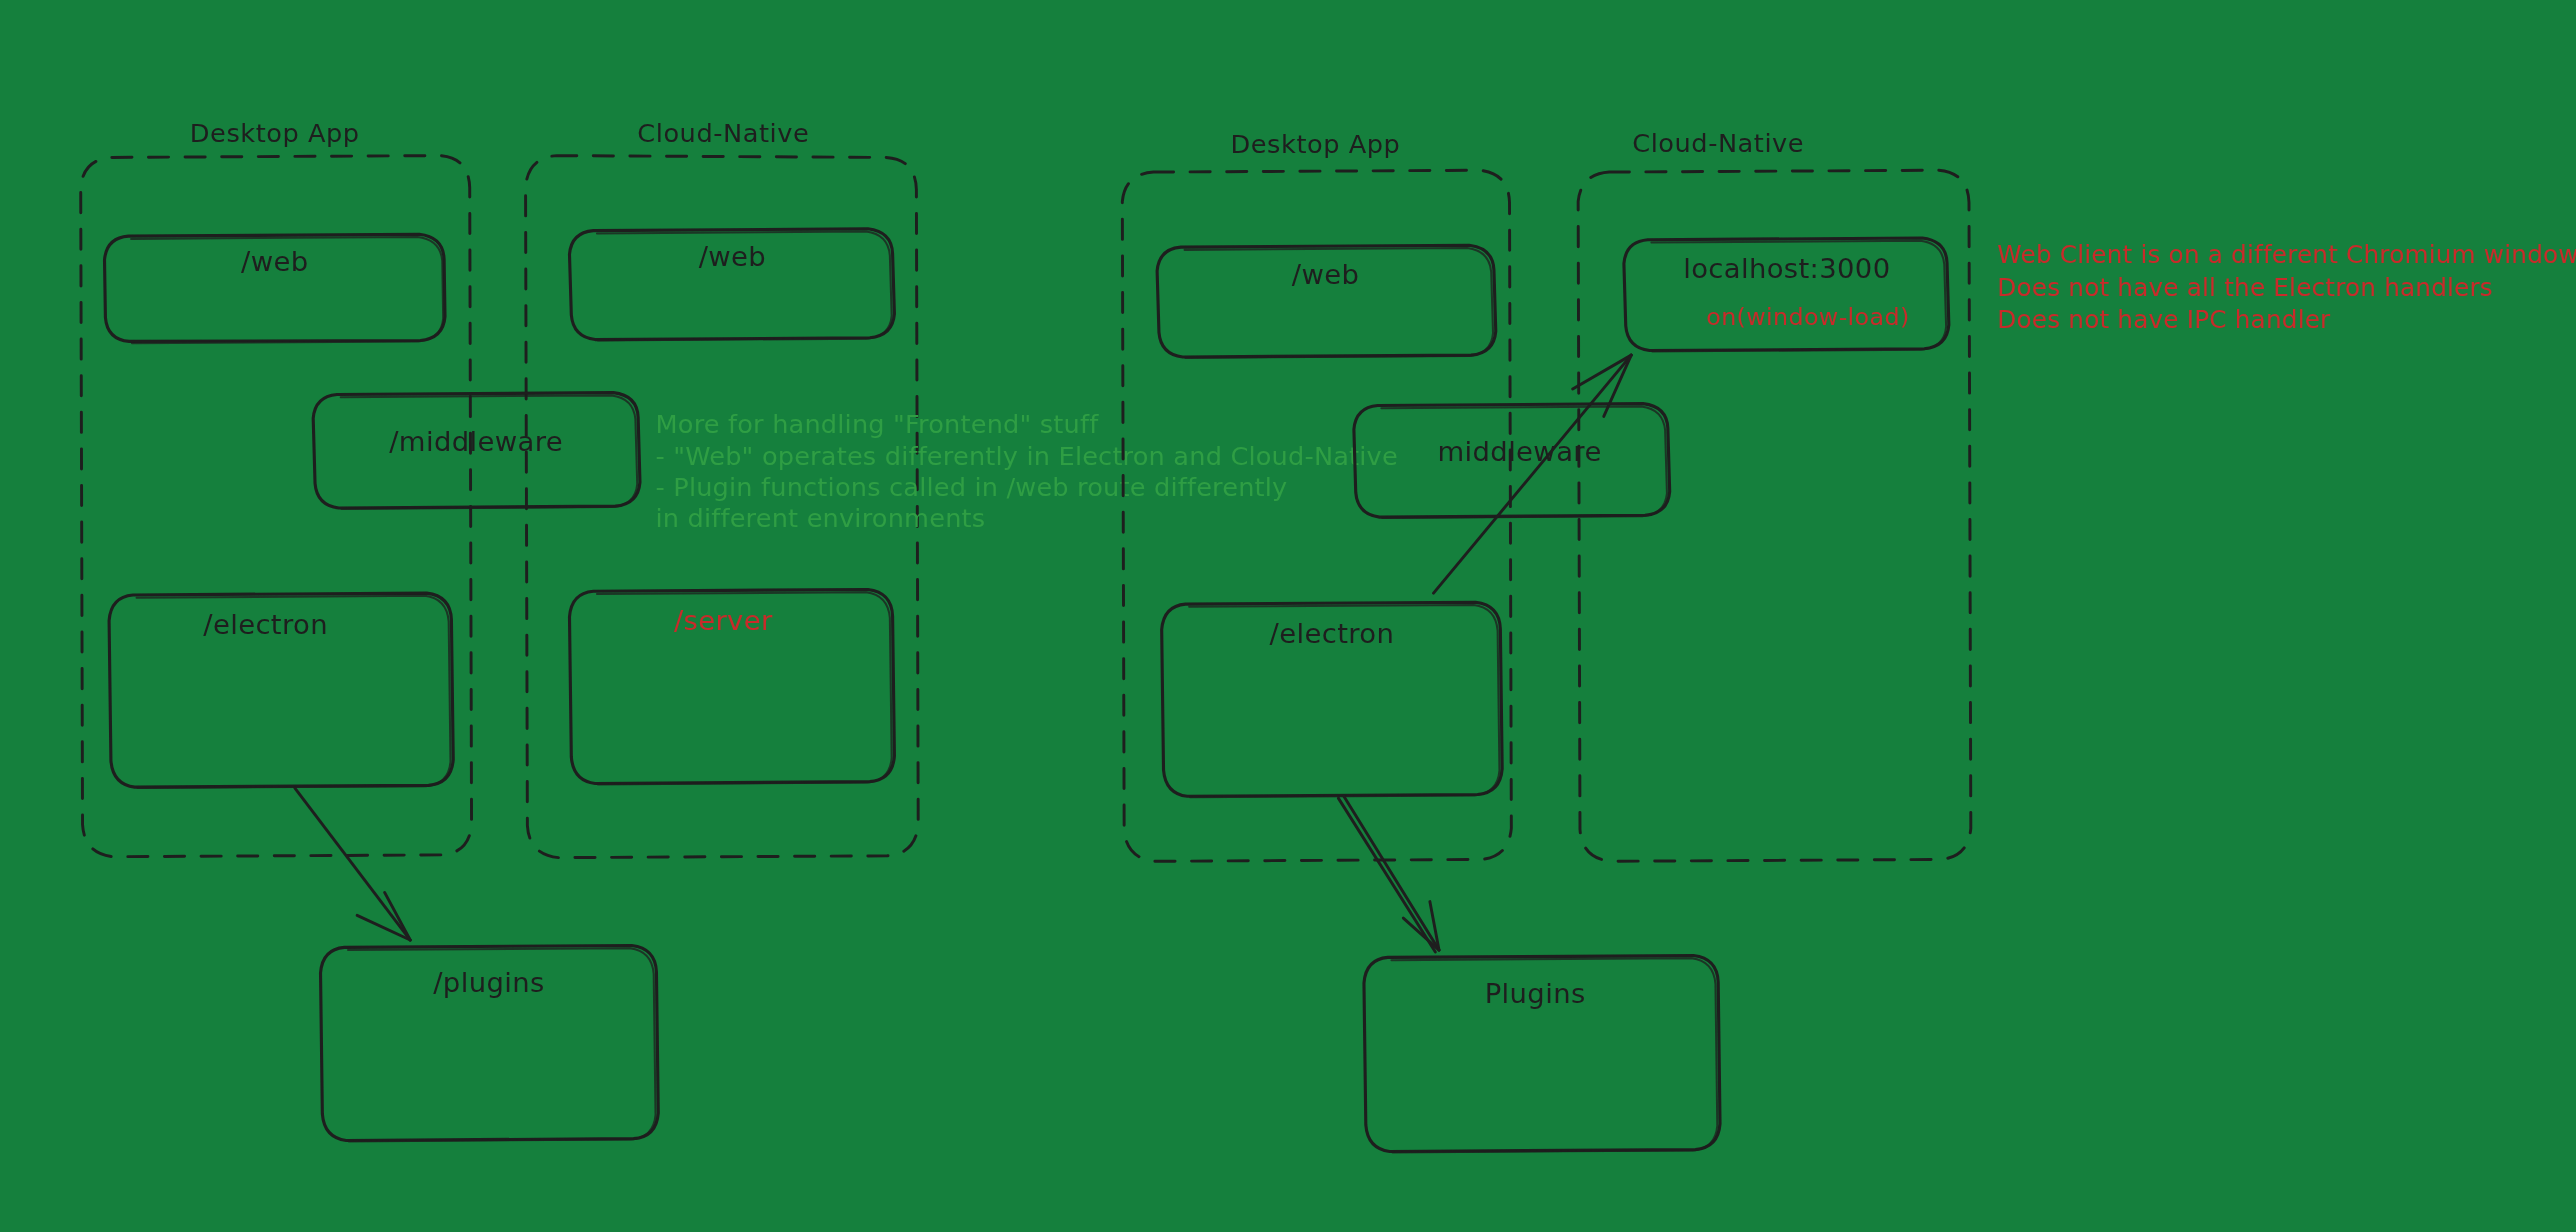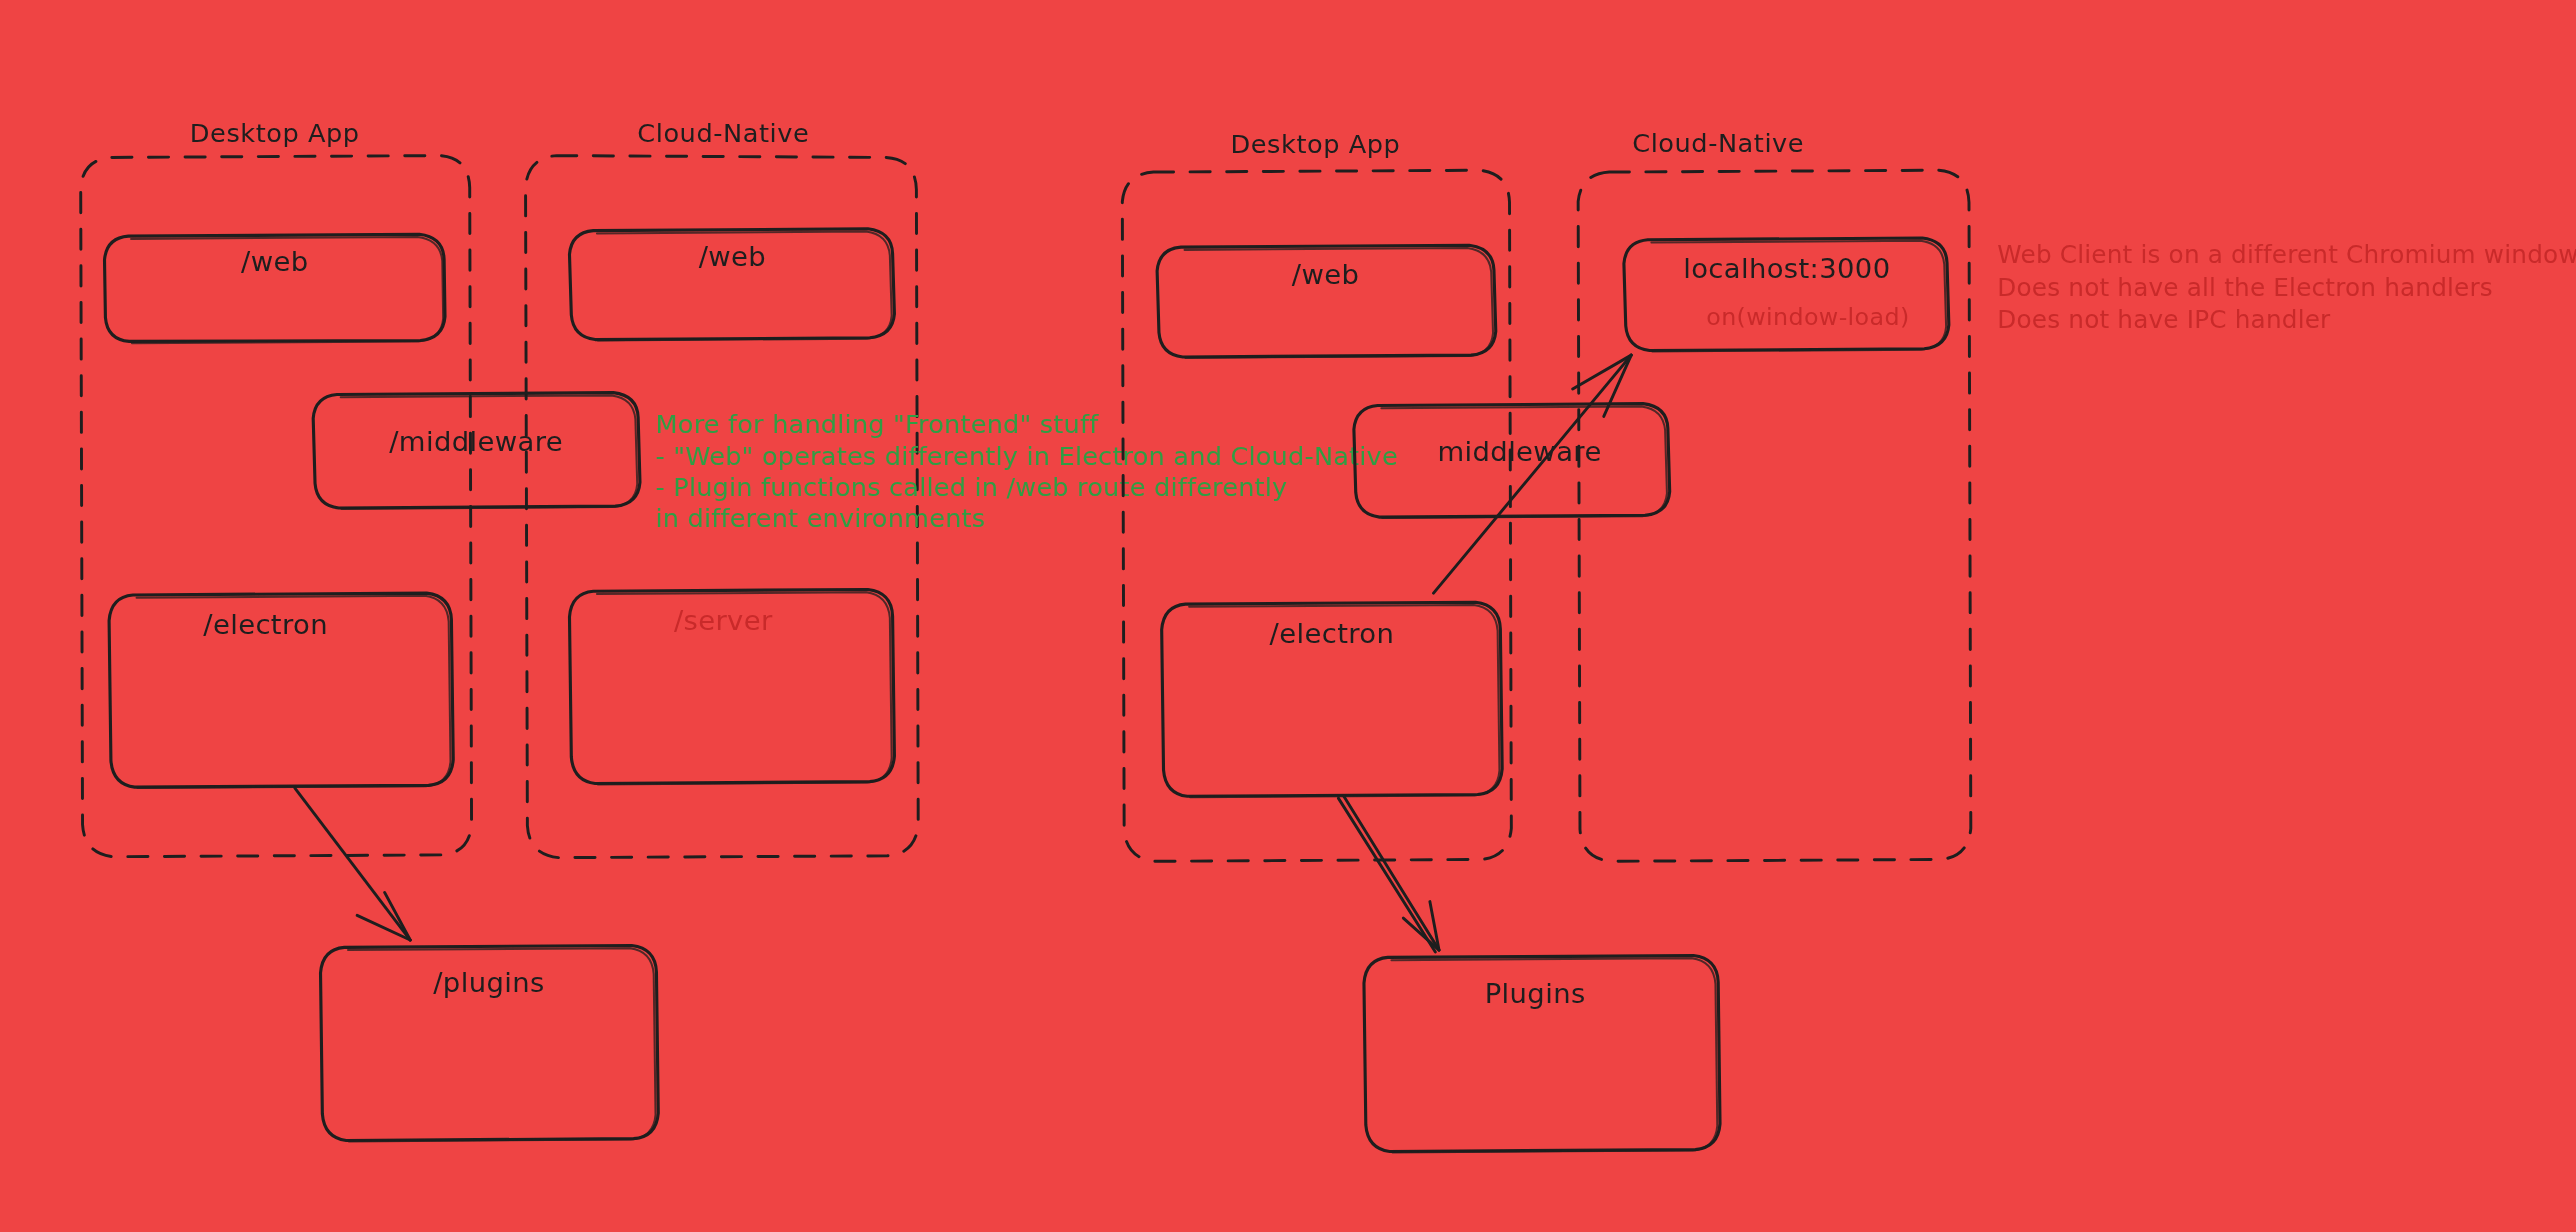--- a/index.html
+++ b/index.html
@@ -7,21 +7,21 @@
     padding: 0;
     background: #ffffff;
   }
   body {
     font-family: "Liberation Sans", sans-serif;
   }
   #canvas {
     position: relative;
     width: 2576px;
     height: 1232px;
-    background: #ef4444;
+    background: #15803d;
     overflow: hidden;
   }
   svg.diagram {
     position: absolute;
     top: 0;
     left: 0;
     width: 2576px;
     height: 1232px;
   }
   .hand-text {

